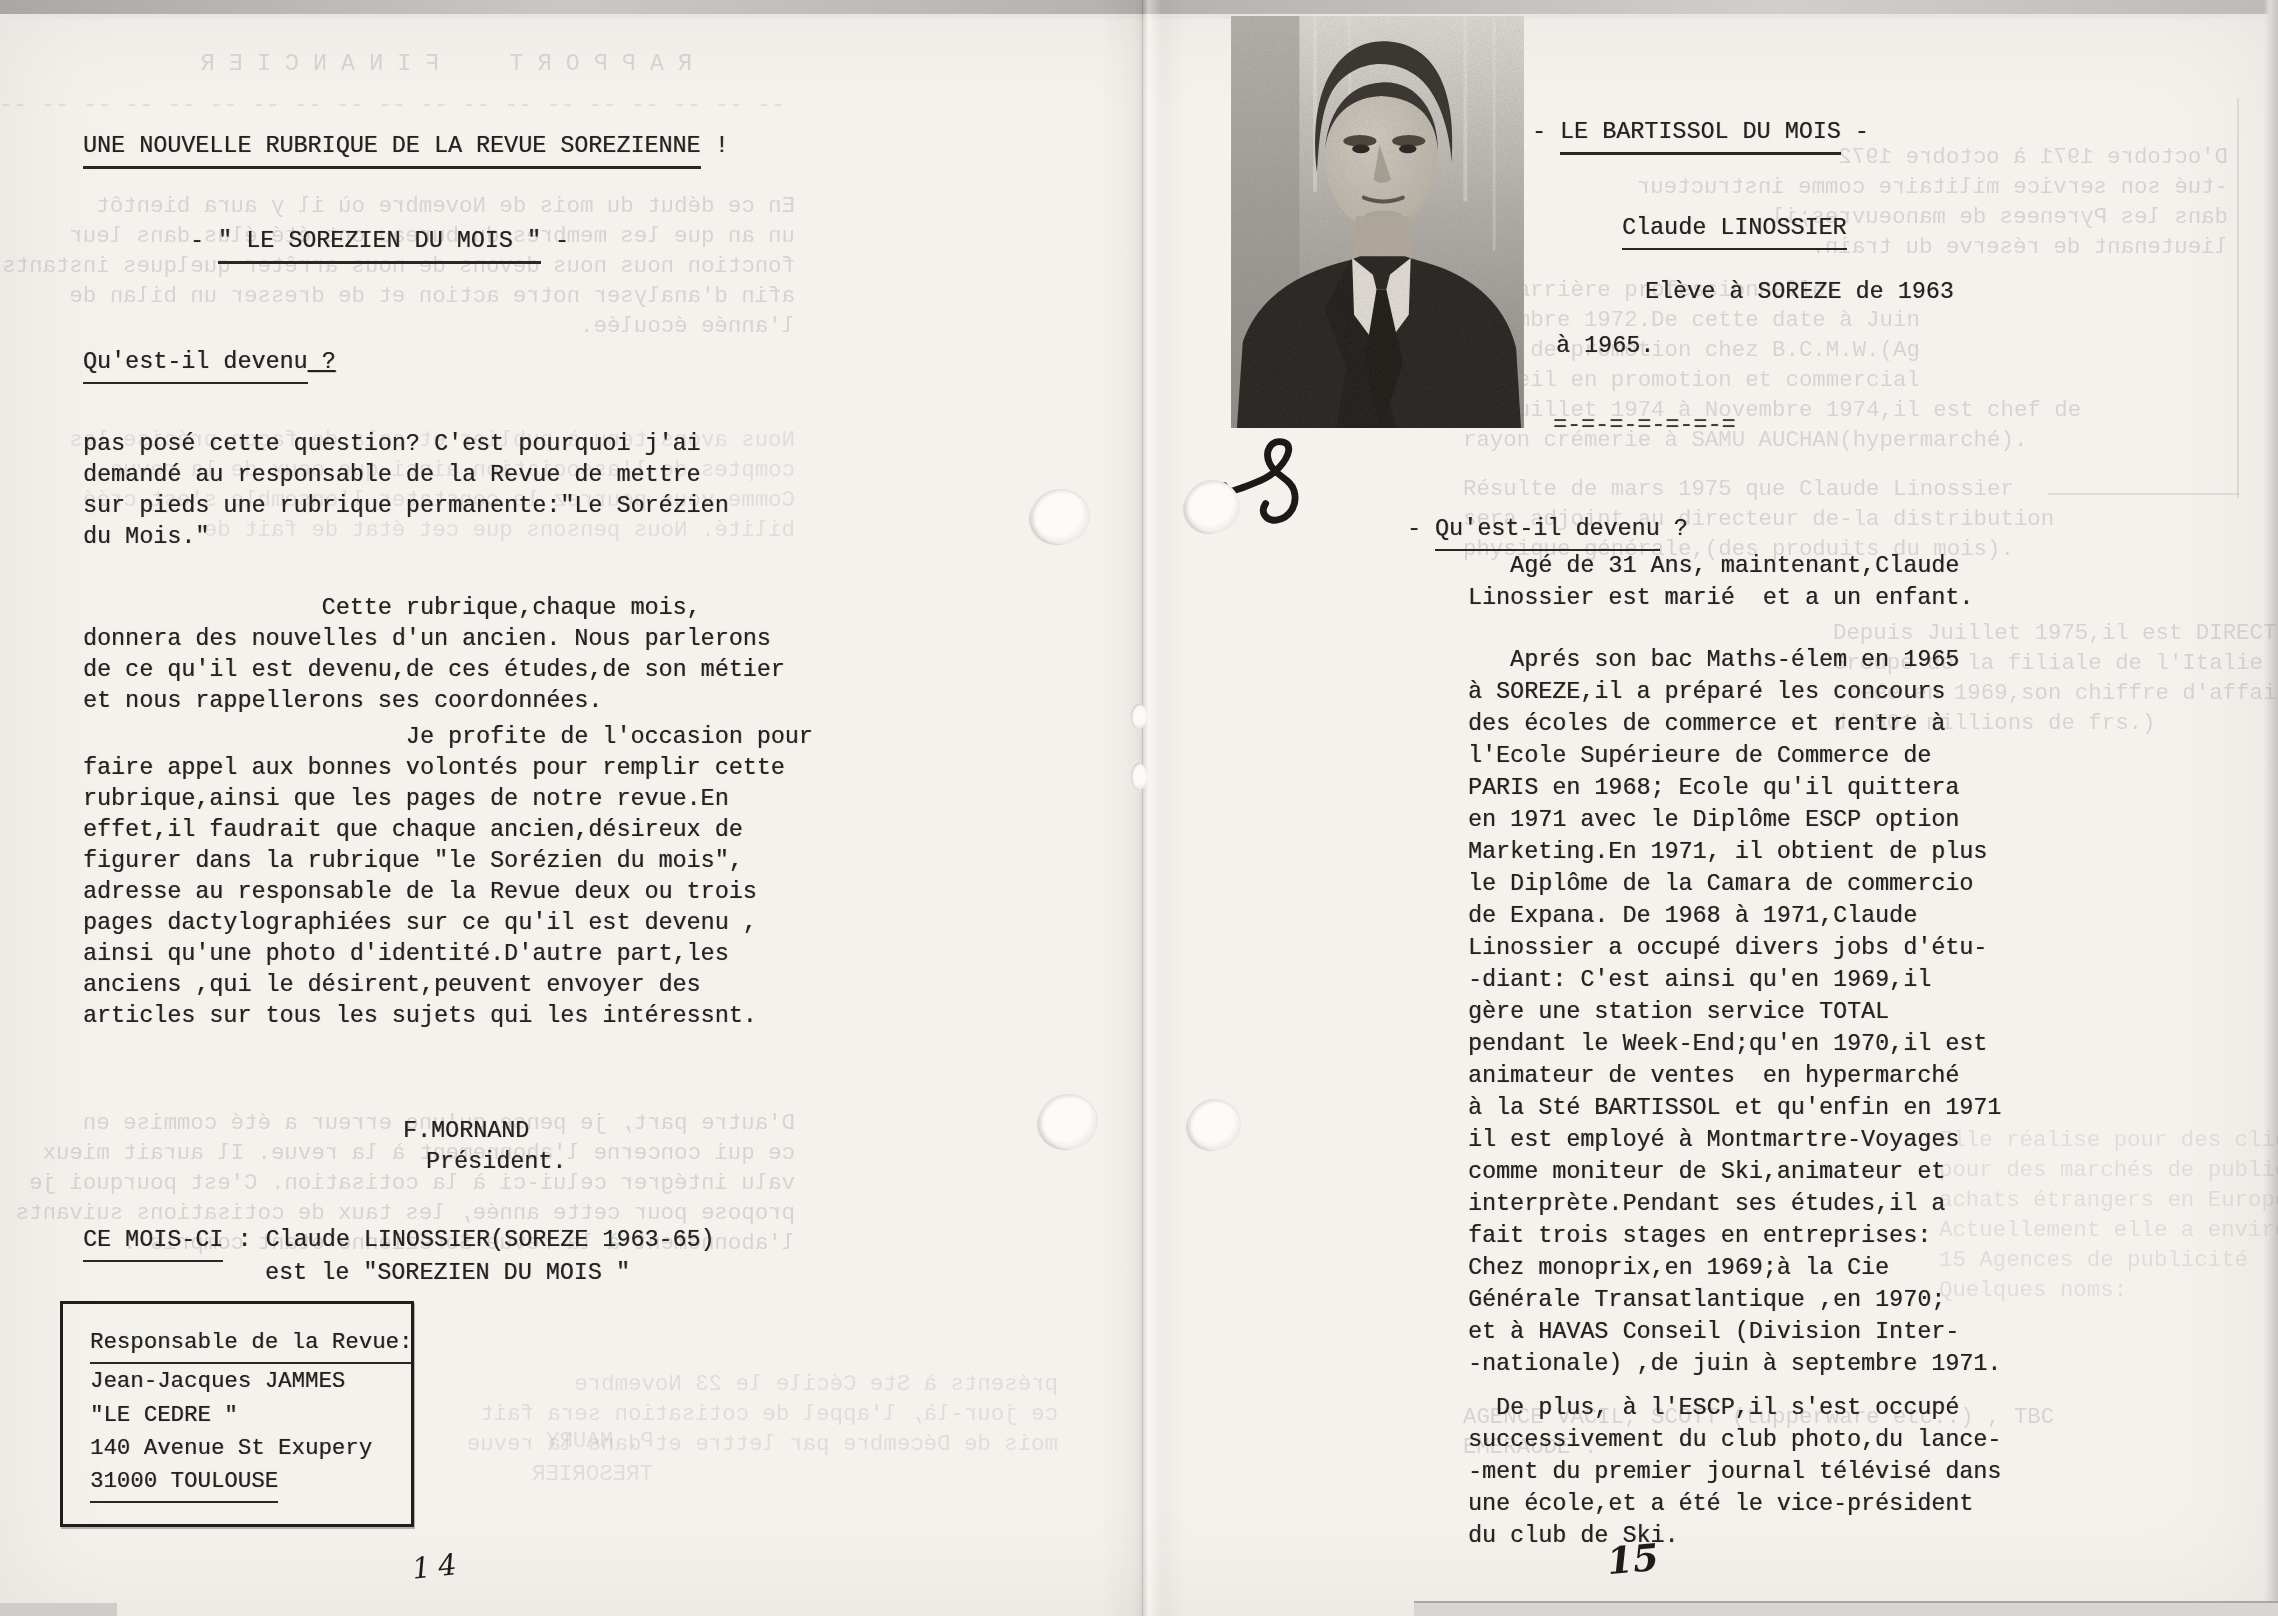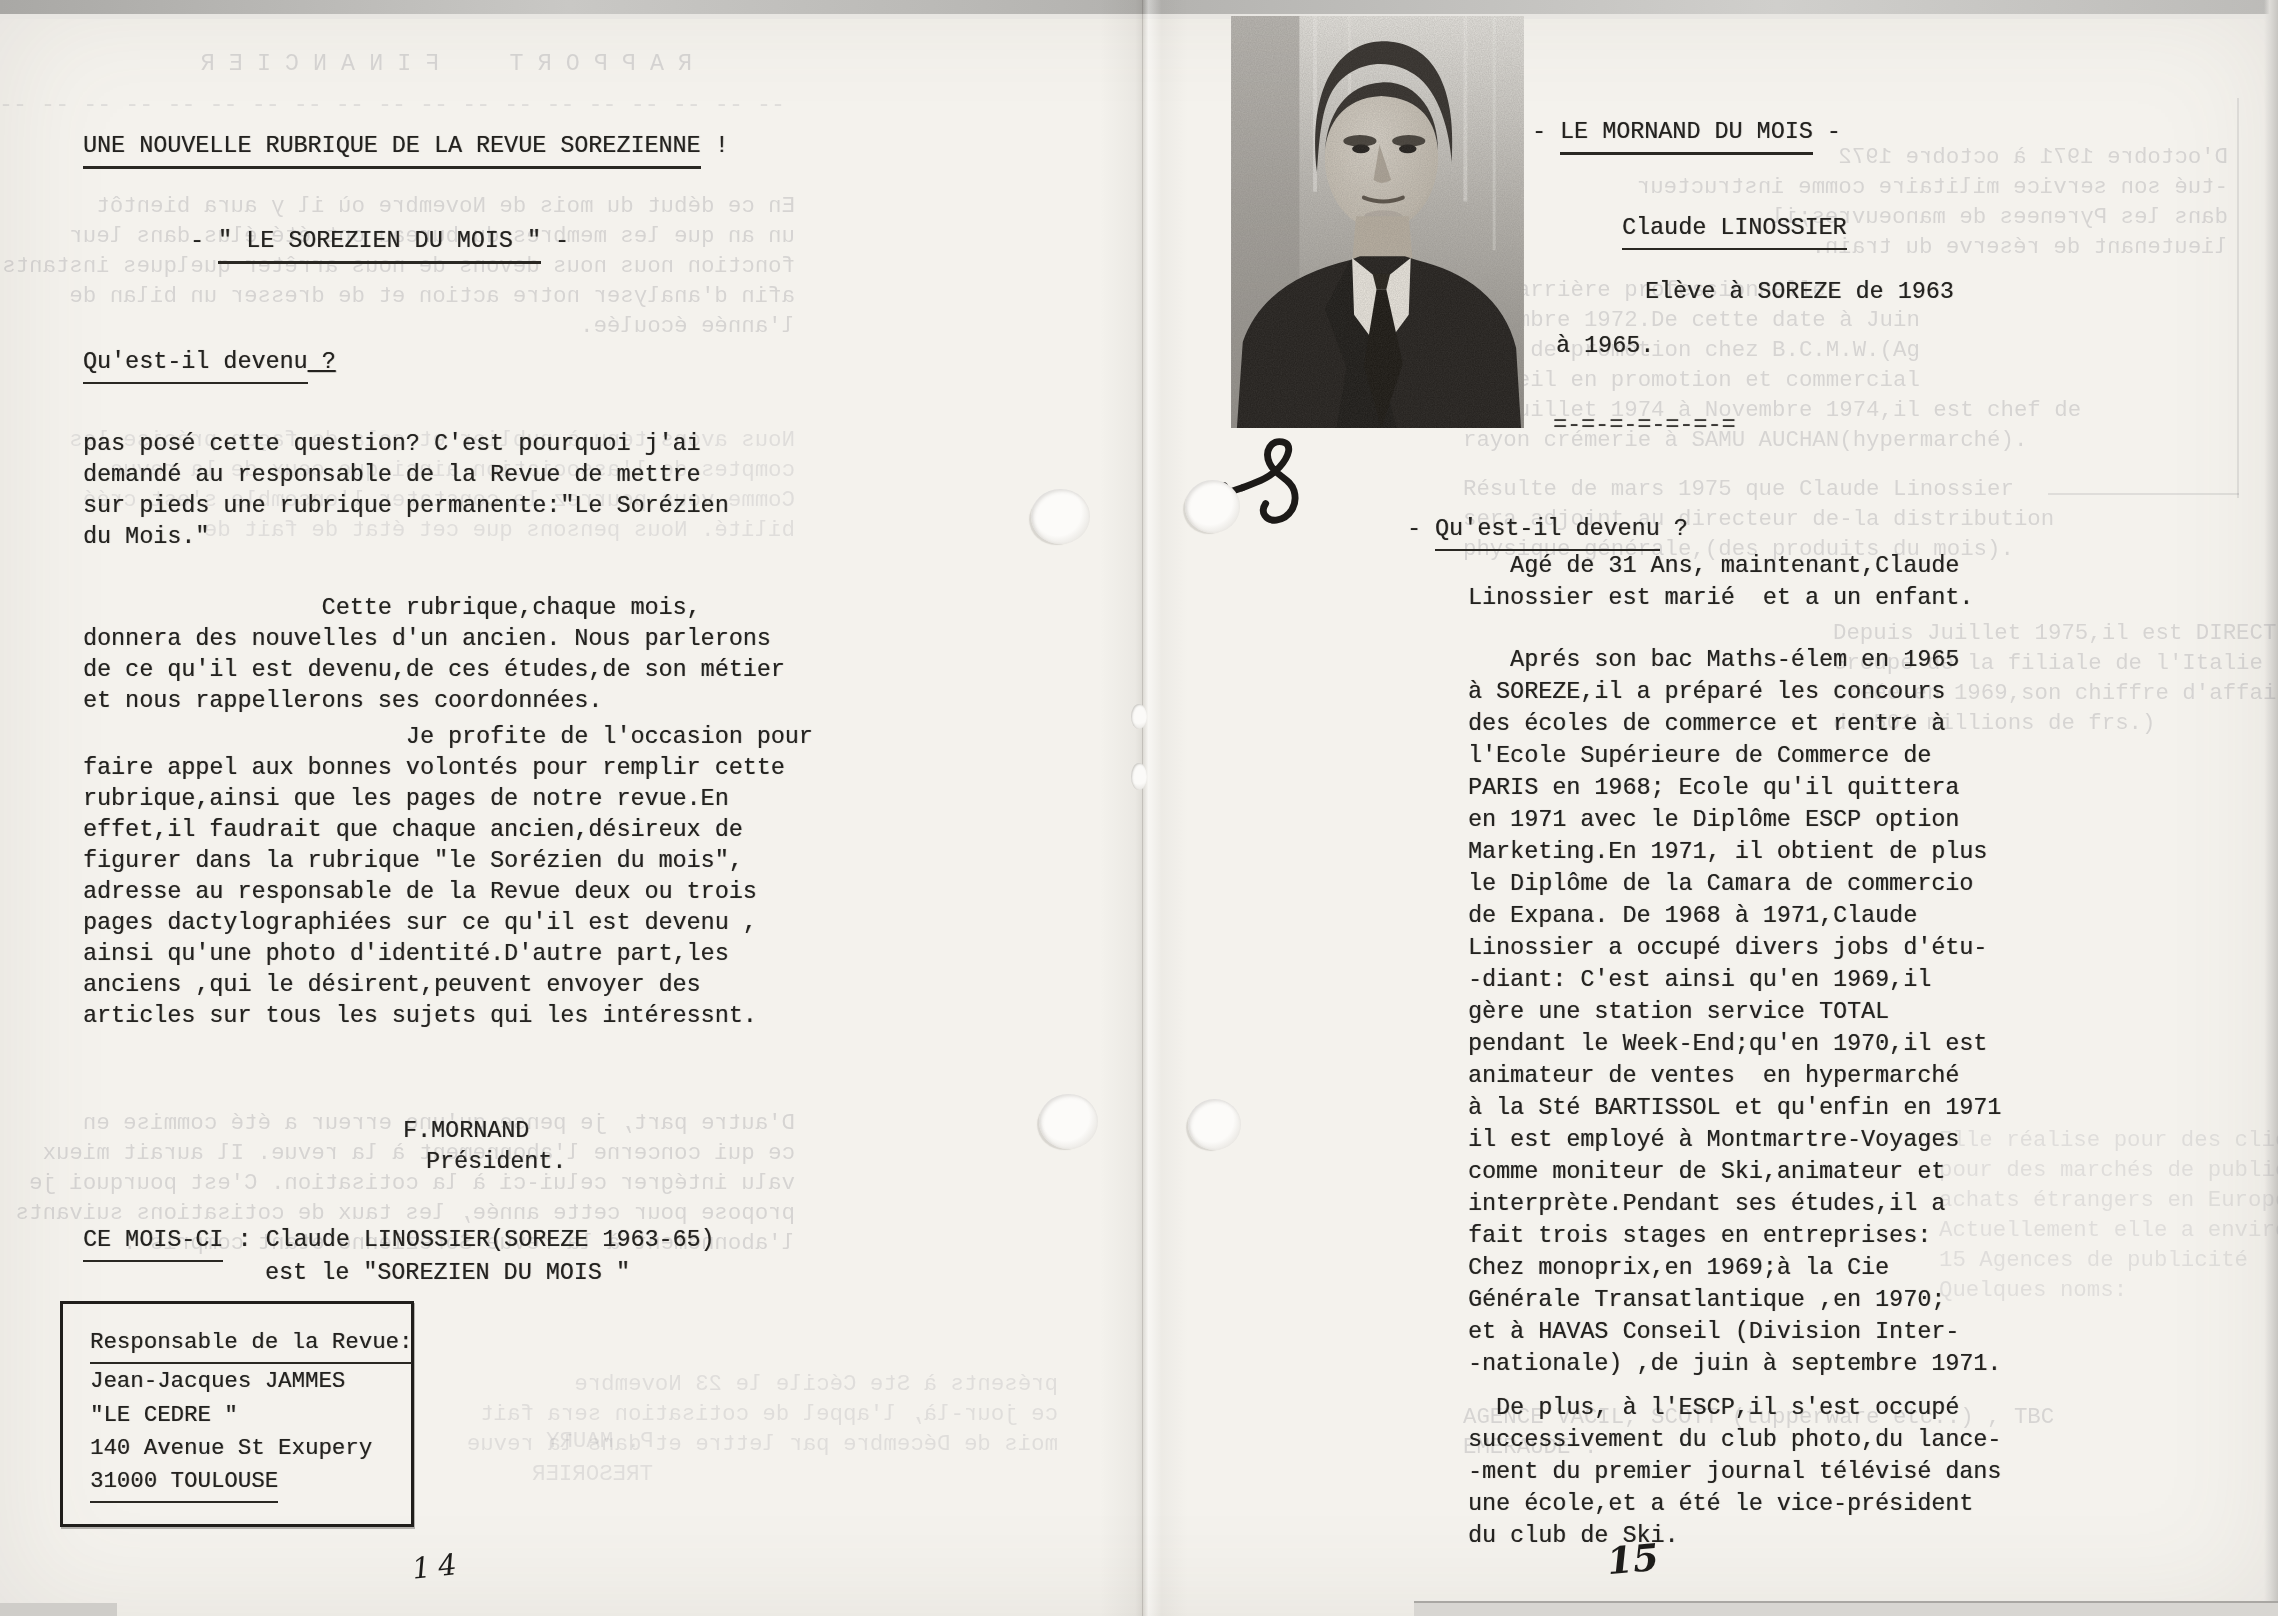--- a/index.html
+++ b/index.html
@@ -157,21 +157,21 @@
     </g>
   </svg>
 
   <div class="hole" style="left:1031px;top:489px;width:59px;height:55px;"></div>
   <div class="hole" style="left:1185px;top:480px;width:55px;height:53px;"></div>
   <div class="hole" style="left:1039px;top:1094px;width:59px;height:55px;"></div>
   <div class="hole" style="left:1188px;top:1099px;width:53px;height:51px;"></div>
   <div class="staple" style="left:1131px;top:704px;width:15.6px;height:25px;"></div>
   <div class="staple" style="left:1131px;top:763px;width:15.6px;height:27px;"></div>
 
-  <div class="t" style="left:1532px;top:117px;"><span>- </span><span class="u u4">LE MORNAND DU MOIS</span><span> -</span></div>
+  <div class="t" style="left:1532px;top:117px;"><span>- </span><span class="u u4">LE BARTISSOL DU MOIS</span><span> -</span></div>
 
   <div class="t" style="left:1622px;top:213px;"><span class="u">Claude LINOSSIER</span></div>
   <div class="t" style="left:1622px;top:277px;margin-left:23px;">Elève à SOREZE de 1963</div>
   <div class="t" style="left:1556px;top:331px;">à 1965.</div>
 
   <div class="t" style="left:1553px;top:410px;color:#3a3835;">=-=-=-=-=-=-=</div>
 
   <div class="t" style="left:1407px;top:514px;"><span>- </span><span class="u">Qu'est-il devenu</span><span> ?</span></div>
 
   <div class="t r33" style="left:1468px;top:550px;"><div>   Agé de 31 Ans, maintenant,Claude</div><div>Linossier est marié  et a un enfant.</div></div>

